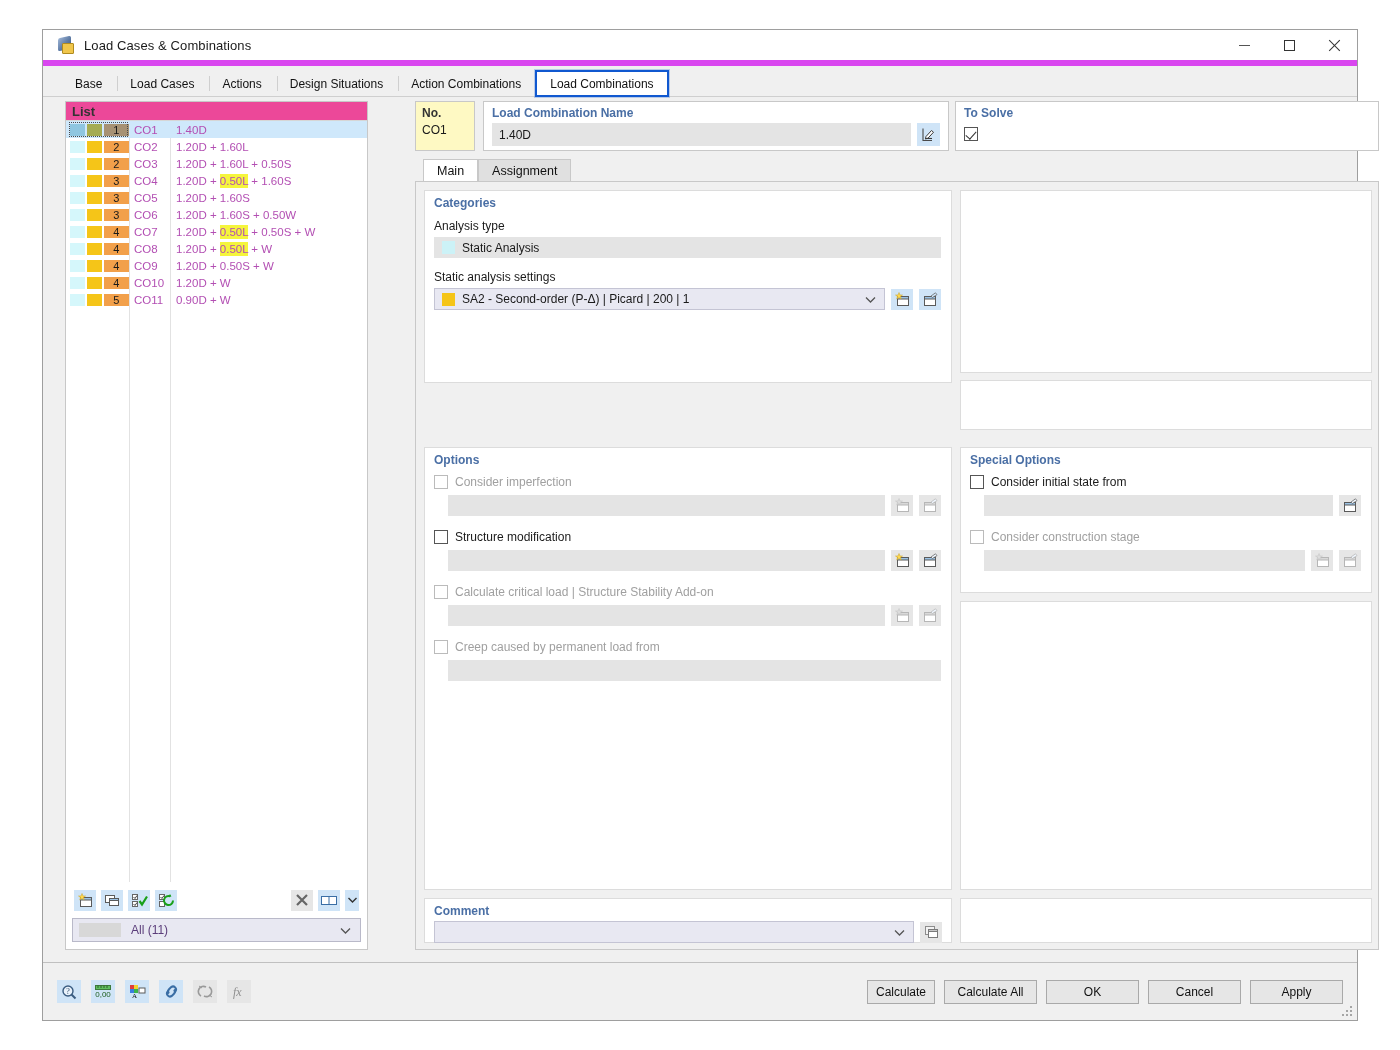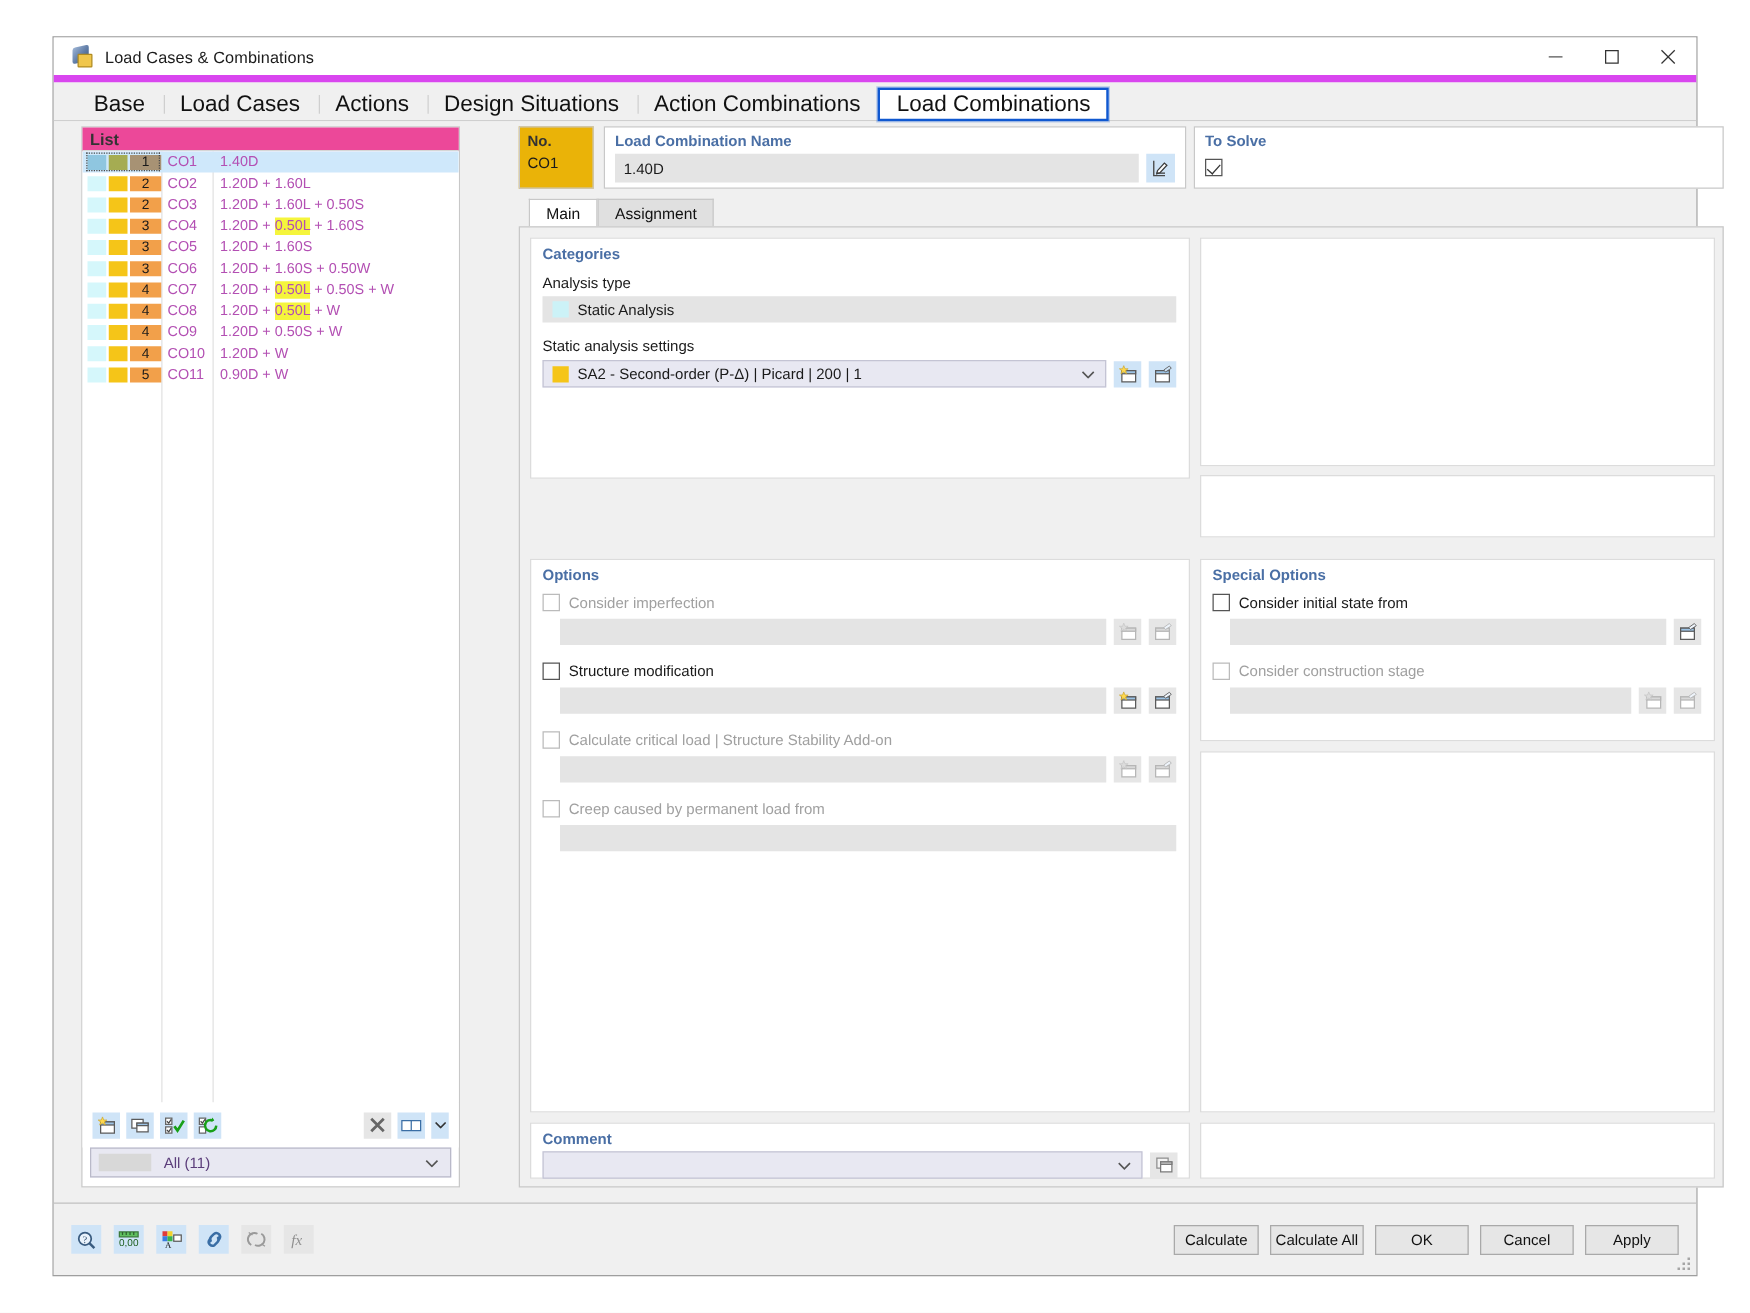--- a/index.html
+++ b/index.html
@@ -49,21 +49,21 @@
   
   .tabstrip{
     height:31px;background:#f0f0f0;position:relative;flex:0 0 auto;
     display:flex;align-items:flex-end;padding-left:18px;box-sizing:border-box;
   }
   .tabstrip:after{
     content:"";position:absolute;left:0;right:0;bottom:0;height:1px;background:#cfcfcf;
   }
   .tab{
     height:27px;padding:0 13px;display:flex;align-items:center;
-    font-size:18px;color:#111;background:transparent;
+    font-size:12px;color:#111;background:transparent;
     border:1px solid transparent;box-sizing:border-box;position:relative;z-index:2;
     white-space:nowrap;
   }
   .tab + .tab{margin-left:0;}
   .tab.sep:before{
     content:"";position:absolute;left:0;top:5px;bottom:5px;width:1px;background:#cfcfcf;
   }
   .tab.active{
     background:#ffffff;border:2px solid #1058d0;color:#111;
     box-shadow:0 0 0 1px rgba(16,88,208,.25);
@@ -130,21 +130,21 @@
     height:24px;margin:0 6px 7px 6px;background:#e8e8f2;border:1px solid #b9b9c9;
     display:flex;align-items:center;box-sizing:border-box;flex:0 0 auto;
   }
   .lf-sw{width:42px;height:14px;background:#d8d8d8;margin-left:6px;}
   .lf-text{margin-left:10px;font-size:12px;color:#5b3d7a;}
   .lf-caret{margin-left:auto;margin-right:9px;}
 
   
   .no-box{
     position:absolute;left:372px;top:4px;width:60px;height:50px;
-    background:#eab308;border:1px solid #c8c8c8;box-sizing:border-box;padding:4px 0 0 6px;
+    background:#fef9c3;border:1px solid #c8c8c8;box-sizing:border-box;padding:4px 0 0 6px;
   }
   .name-box{
     position:absolute;left:440px;top:4px;width:466px;height:50px;
     background:#ffffff;border:1px solid #c8c8c8;box-sizing:border-box;padding:4px 0 0 8px;
   }
   .solve-box{
     position:absolute;left:912px;top:4px;width:424px;height:50px;
     background:#ffffff;border:1px solid #c8c8c8;box-sizing:border-box;padding:4px 0 0 8px;
   }
   .sec-label{font-size:12px;font-weight:bold;color:#4a6fa5;}
@@ -236,21 +236,21 @@
     width:24px;height:23px;background:#cfe4f7;margin-right:10px;
     display:flex;align-items:center;justify-content:center;box-sizing:border-box;
   }
   .fbtn.off{background:#e6e6e6;}
   .dlg-btns{margin-left:auto;display:flex;gap:9px;}
   .dbtn{
     width:68px;height:24px;background:#e6e6e6;border:1px solid #a9a9a9;
     display:flex;align-items:center;justify-content:center;box-sizing:border-box;
     font-size:12px;color:#111;
   }
-  .dbtn.wide{width:75px;}
+  .dbtn.wide{width:93px;}
   .grip{
     position:absolute;right:4px;bottom:3px;width:11px;height:11px;
   }
   .grip i{position:absolute;width:2px;height:2px;background:#a5a5a5;}
 
   svg{display:block;}
 </style>
 </head>
 <body>
 

